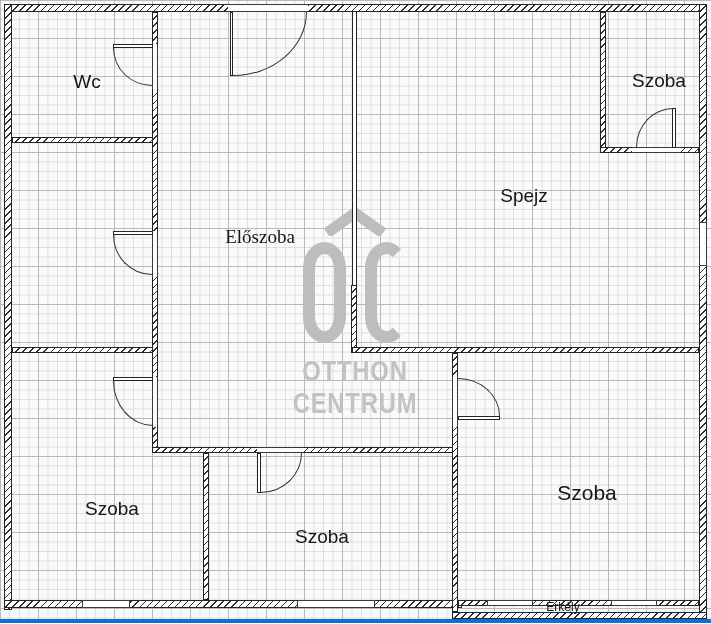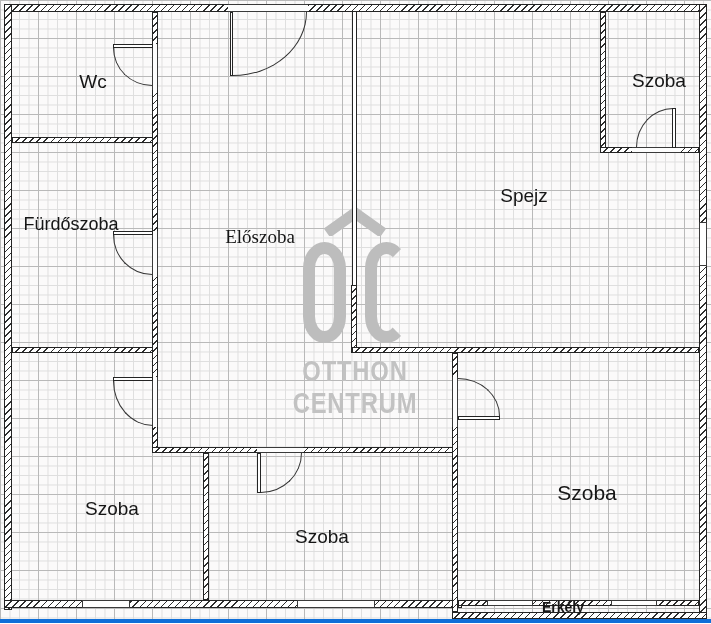--- a/index.html
+++ b/index.html
@@ -36,21 +36,21 @@
   .arc{position:absolute;box-sizing:border-box;z-index:5;}
   .arc.br{border-right:1.5px solid #333;border-bottom:1.5px solid #333;border-bottom-right-radius:100% 100%;}
   .arc.bl{border-left:1.5px solid #333;border-bottom:1.5px solid #333;border-bottom-left-radius:100% 100%;}
   .arc.tr{border-top:1.5px solid #333;border-right:1.5px solid #333;border-top-right-radius:100% 100%;}
   .arc.tl{border-top:1.5px solid #333;border-left:1.5px solid #333;border-top-left-radius:100% 100%;}
   .lbl{
     position:absolute;z-index:7;color:#161616;font-size:19px;white-space:nowrap;
     transform:translate(-50%,-50%);letter-spacing:0px;
   }
   .lbl.big{font-size:21px;}
-  .lbl.tiny{font-size:14px;letter-spacing:0;font-weight:bold;}
+  .lbl.tiny{font-size:12px;letter-spacing:0;}
   
   .wm{position:absolute;z-index:2;}
   .wm-oval{box-sizing:border-box;border:12px solid #bdbdbd;border-radius:22px / 27px;}
   .wm-text{
     color:#c2c2c2;font-weight:700;font-size:29px;letter-spacing:1px;white-space:nowrap;
     transform:translateX(-50%) scaleX(0.82);
   }
   .bluebar{position:absolute;left:0;top:619px;width:711px;height:4px;background:#0f6fd8;z-index:8;}
 </style>
 </head>
@@ -112,22 +112,21 @@
   <div class="leaf" style="left:672px;top:108px;width:4px;height:40px;"></div>
 
   <div class="arc br" style="left:233px;top:12px;width:74px;height:64px;"></div>
   <div class="arc bl" style="left:113px;top:48px;width:39px;height:38px;"></div>
   <div class="arc bl" style="left:113px;top:235px;width:39px;height:40px;"></div>
   <div class="arc bl" style="left:113px;top:381px;width:40px;height:45px;"></div>
   <div class="arc br" style="left:261px;top:453px;width:41px;height:40px;"></div>
   <div class="arc tr" style="left:458px;top:378px;width:42px;height:38px;"></div>
   <div class="arc tl" style="left:636px;top:108px;width:37px;height:39px;"></div>
 
-  <div class="lbl" style="left:93px;top:82px;">Wc</div>
-  <div class="lbl" style="left:71px;top:224px;font-size:18px;">Fürdőszoba</div>
+  <div class="lbl" style="left:87px;top:82px;">Wc</div>
   <div class="lbl" style="left:260px;top:237px;font-family:Liberation Serif, serif;">Előszoba</div>
   <div class="lbl" style="left:524px;top:196px;">Spejz</div>
   <div class="lbl" style="left:659px;top:81px;">Szoba</div>
   <div class="lbl" style="left:112px;top:509px;">Szoba</div>
   <div class="lbl" style="left:322px;top:537px;">Szoba</div>
   <div class="lbl big" style="left:587px;top:493px;">Szoba</div>
   <div class="lbl tiny" style="left:563px;top:607px;">Erkély</div>
 
   <div class="bluebar"></div>
 

